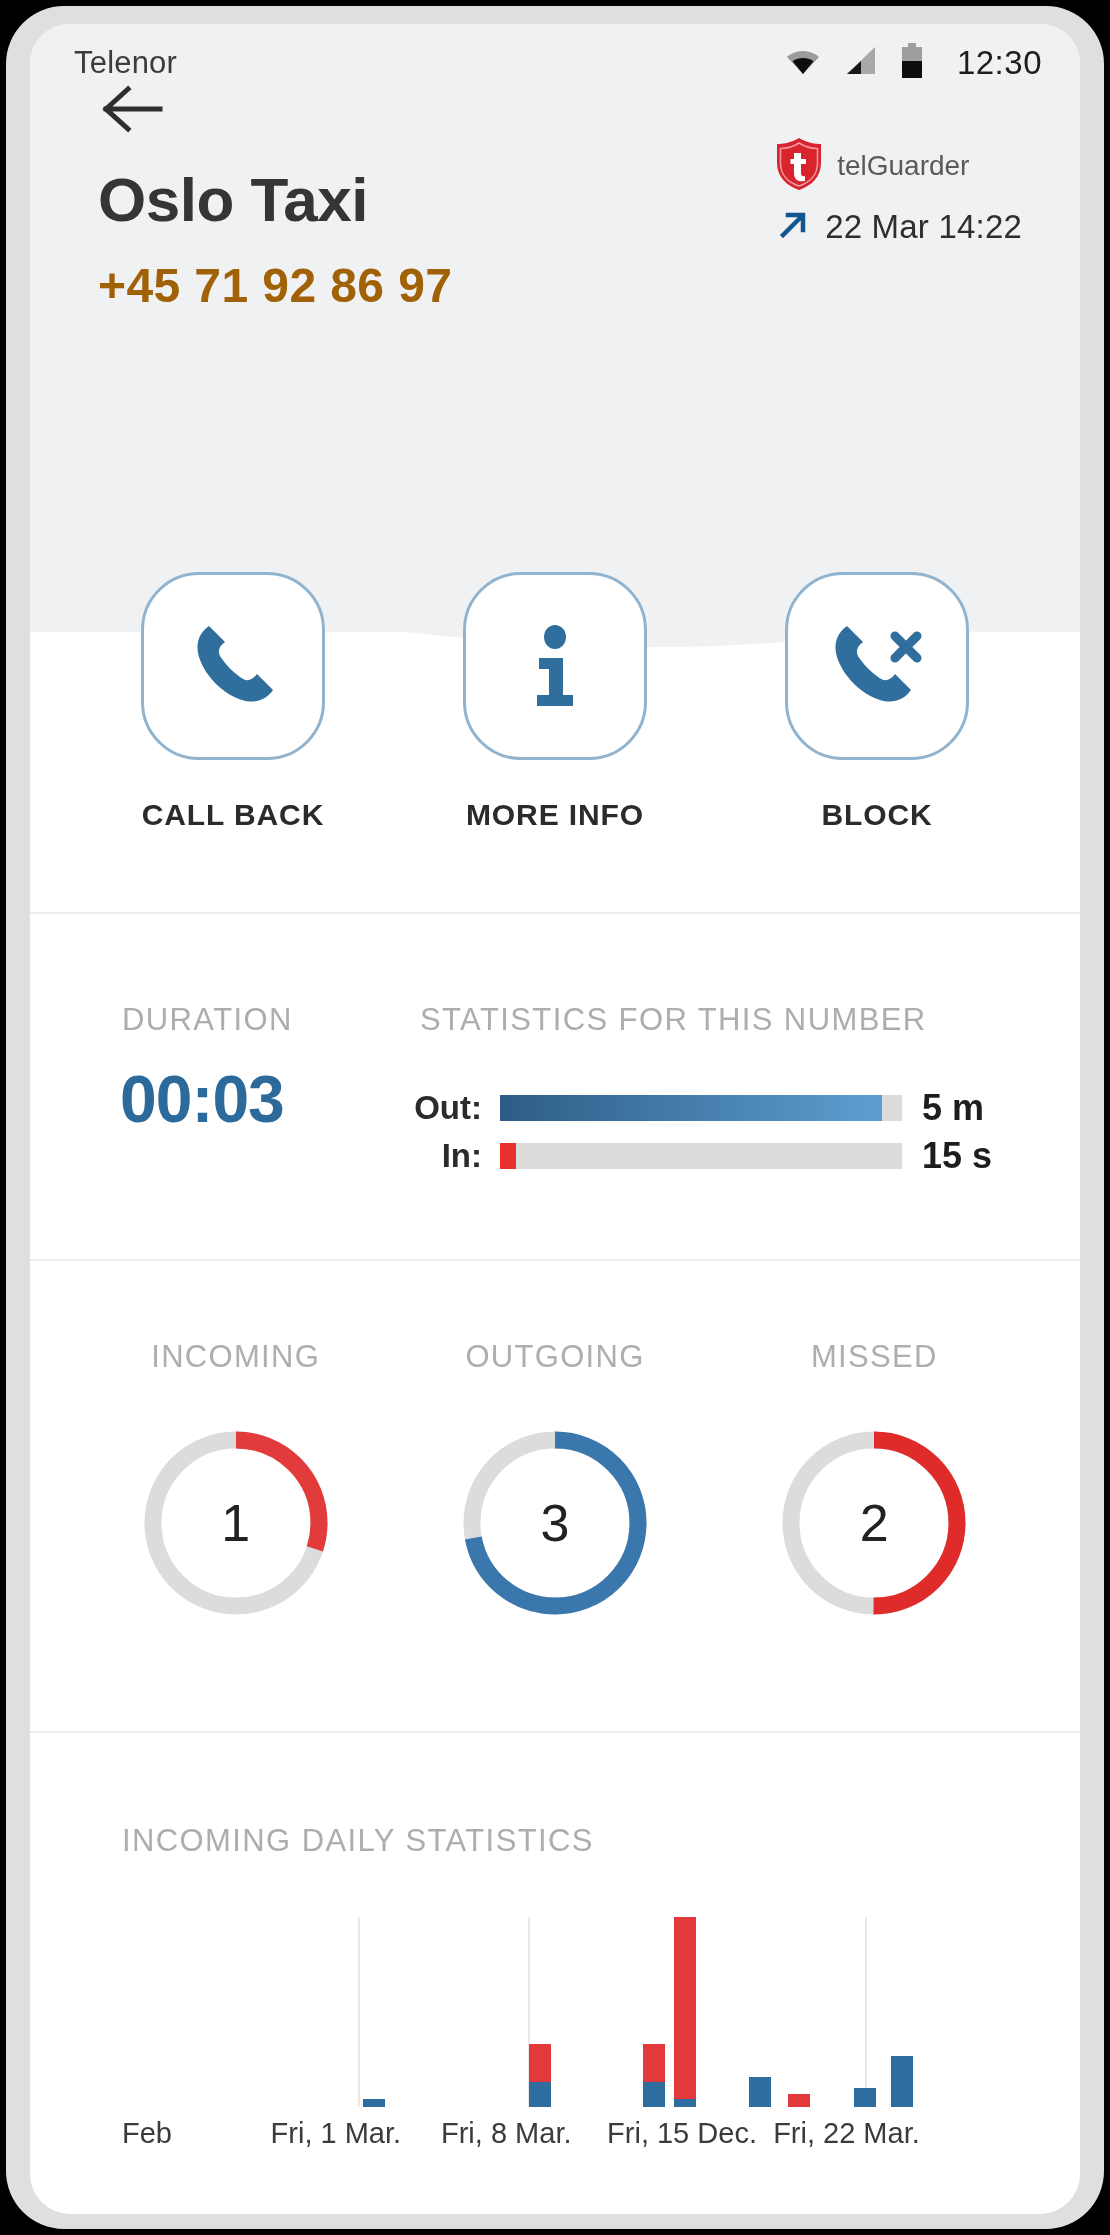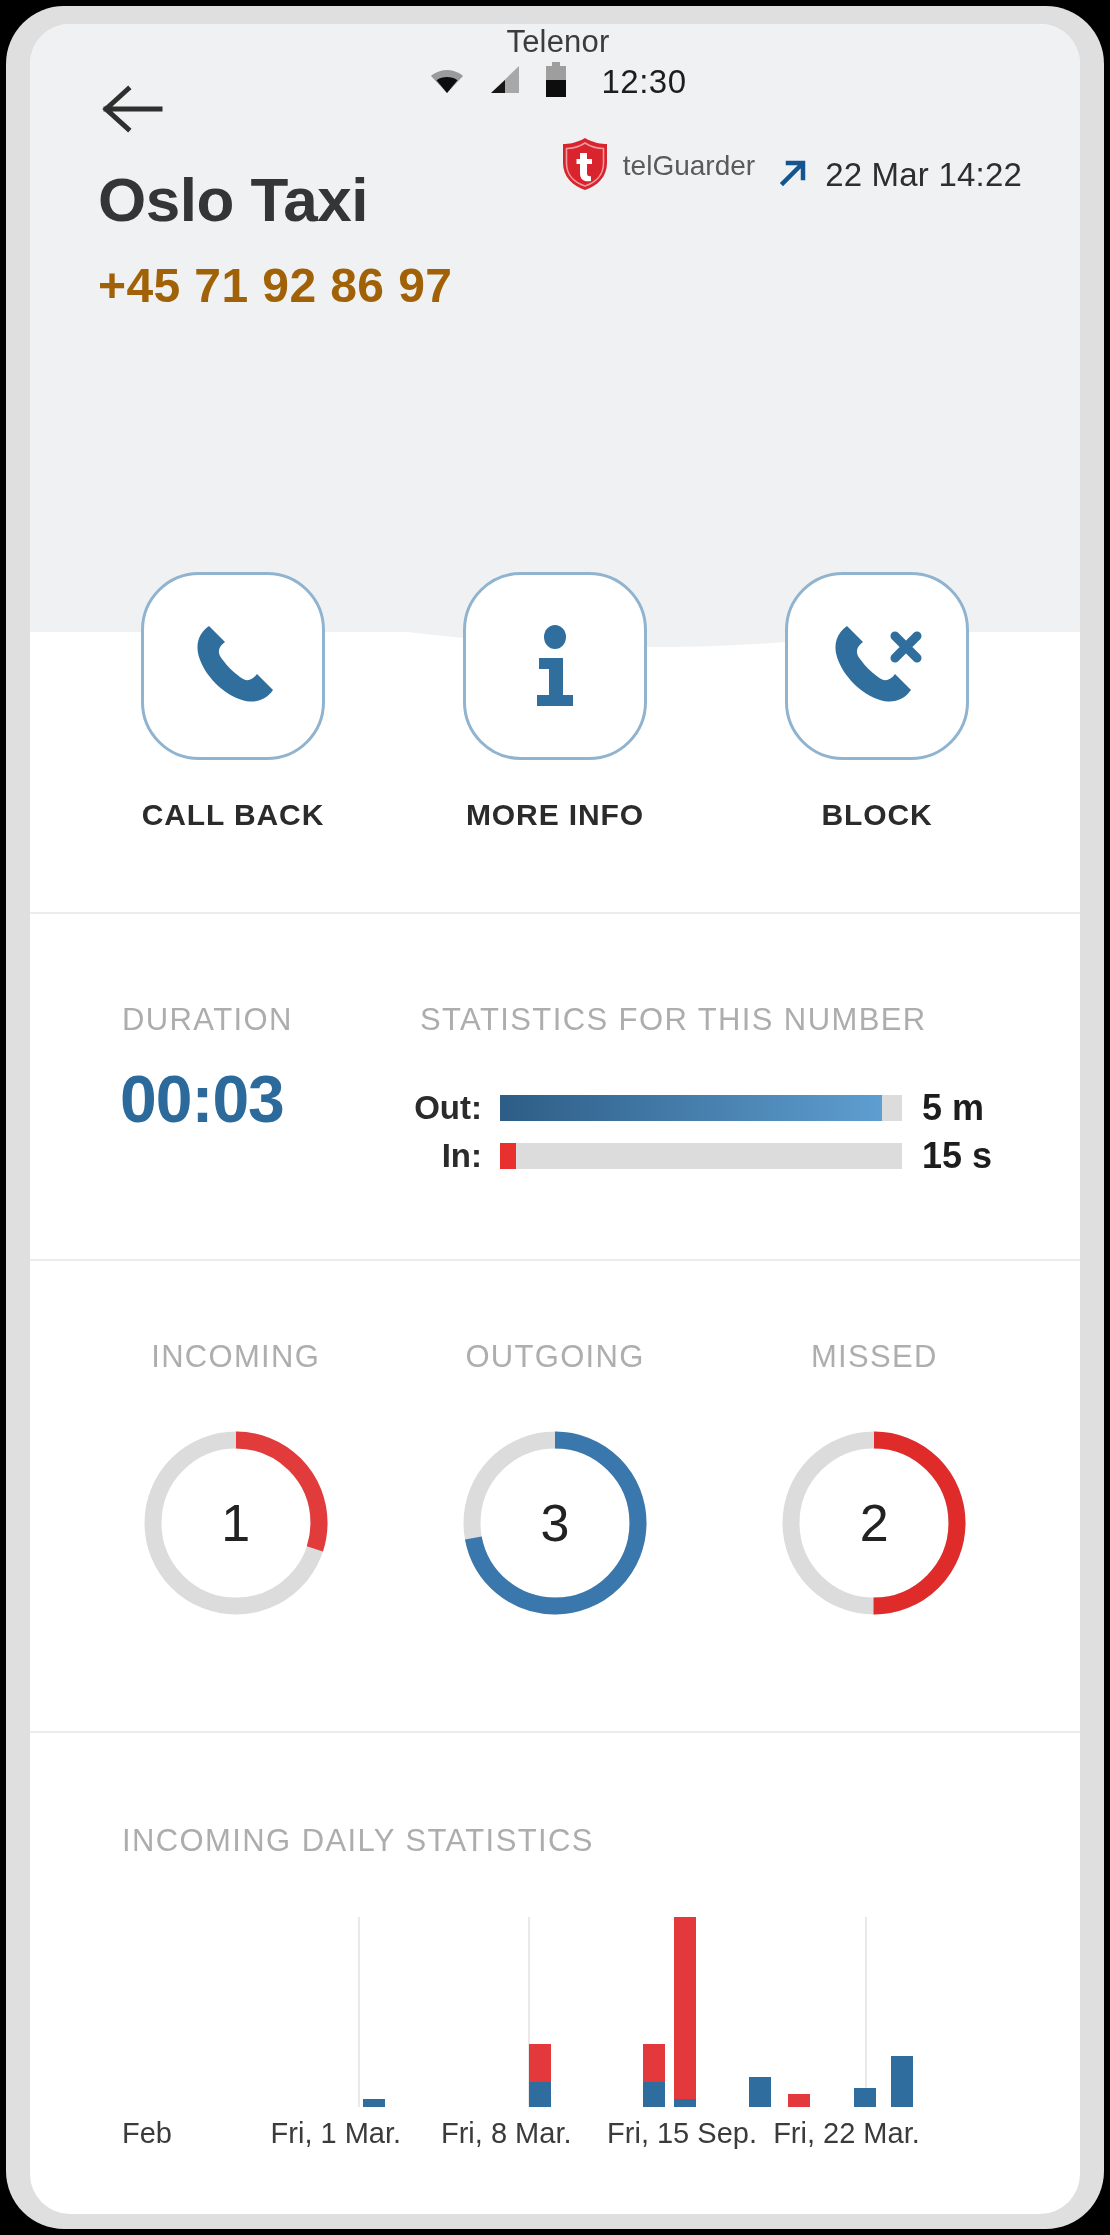--- a/index.html
+++ b/index.html
@@ -28,21 +28,20 @@
     overflow: hidden;
   }
 
   
   #status-bar {
     position: absolute; left: 0; top: 0;
     width: 100%; height: 78px;
     background: #f0f1f3;
     display: flex; align-items: center;
     padding: 0 38px 0 44px;
-    flex-direction: column;
   }
   #carrier-name {
     font-size: 31px; color: #3c3c3c; letter-spacing: .2px;
     flex: 1;
   }
   .sb-icons { display: flex; align-items: center; gap: 22px; }
   #clock-text { font-size: 33px; color: #1d1d1d; margin-left: 10px; letter-spacing: .5px; }
 
   
   #header-area {
@@ -65,21 +64,21 @@
     font-size: 62px; font-weight: 700; color: #353535;
     letter-spacing: -.5px;
   }
   #contact-number {
     position: absolute; left: 68px; top: 234px;
     font-size: 48px; font-weight: 700; color: #a16207;
     letter-spacing: .4px;
   }
   #brand-block {
     position: absolute; right: 58px; top: 113px;
-    display: flex; flex-direction: row; align-items: flex-end; gap: 20px;
+    display: flex; flex-direction: column; align-items: flex-start; gap: 12px;
   }
   .brand-row { display: flex; align-items: center; gap: 14px; }
   #brand-name { font-size: 28px; color: #5a5a5a; }
   #call-time-row { display: flex; align-items: center; gap: 14px; }
   #call-timestamp { font-size: 33px; color: #2e2e2e; letter-spacing: .2px; }
 
   
   #actions-row {
     position: absolute; left: 0; top: 548px;
     width: 100%; height: 300px;
@@ -371,19 +370,19 @@
             <div class="seg seg-blue" style="height: 19px;"></div>
           </div>
           <div class="bar-stack" style="left: 87.931%;">
             <div class="seg seg-blue" style="height: 51.3px;"></div>
           </div>
         </div>
       <div id="chart-axis">
           <div class="axis-tick" style="left: 0%;">Feb</div>
           <div class="axis-tick" style="left: 17%;">Fri, 1 Mar.</div>
           <div class="axis-tick" style="left: 36.5%;">Fri, 8 Mar.</div>
-          <div class="axis-tick" style="left: 55.5%;">Fri, 15 Sep.</div>
+          <div class="axis-tick" style="left: 55.5%;">Fri, 15 Dec.</div>
           <div class="axis-tick" style="left: 74.5%;">Fri, 22 Mar.</div>
         </div>
     </div>
 
   </div>
 </div>
 
 </body></html>

